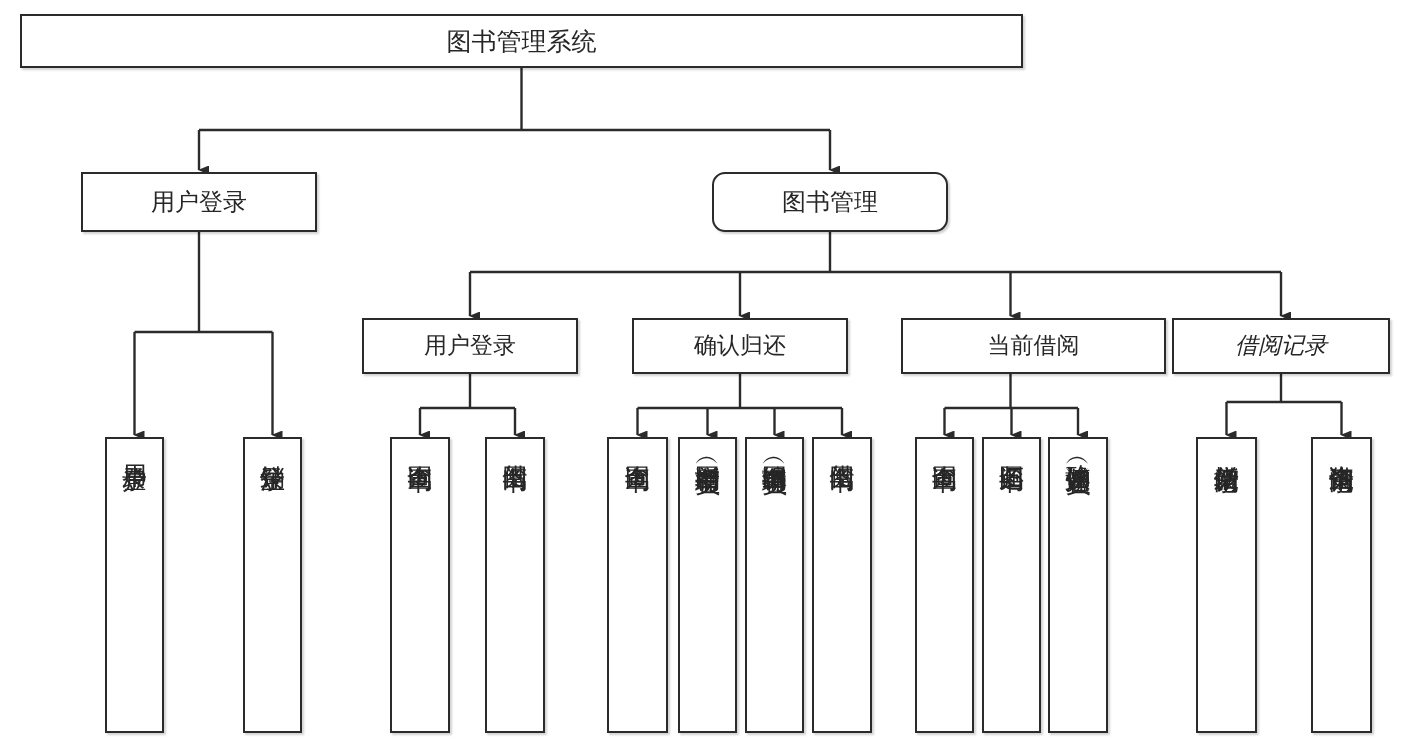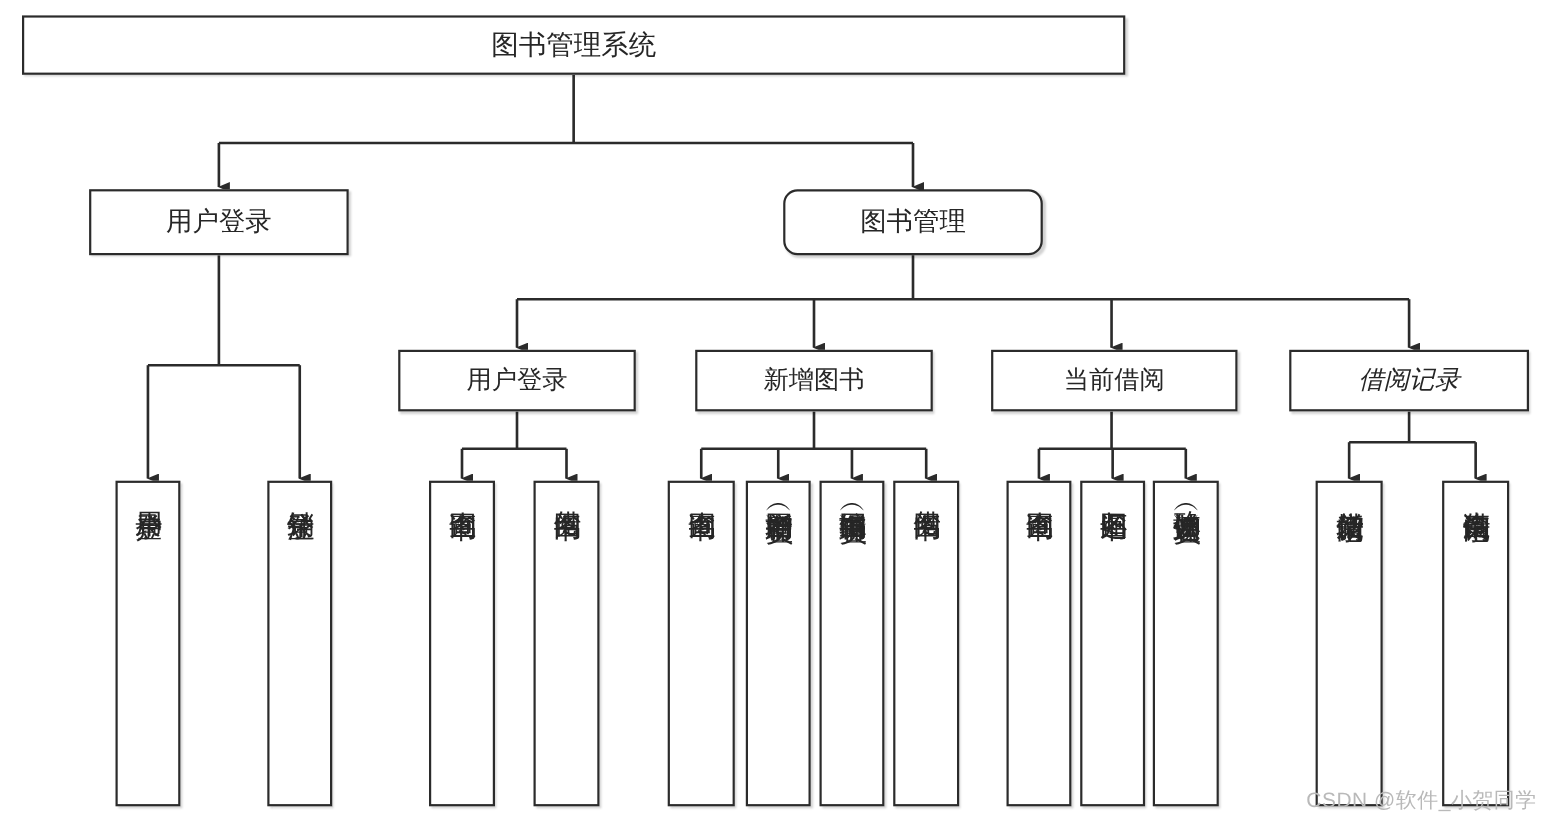--- a/index.html
+++ b/index.html
@@ -121,23 +121,23 @@
       <div class="node lvl1" style="left: 81px; top: 172px; width: 236px; height: 60px;">
         <span class="node-label">用户登录</span>
       </div>
       <div class="node lvl1" style="left: 712px; top: 172px; width: 236px; height: 60px; border-radius: 13px;">
         <span class="node-label">图书管理</span>
       </div>
       <div class="node lvl2" style="left: 362px; top: 318px; width: 216px; height: 56px;">
         <span class="node-label">用户登录</span>
       </div>
       <div class="node lvl2" style="left: 632px; top: 318px; width: 216px; height: 56px;">
-        <span class="node-label">新增图书</span>
+        <span class="node-label">确认归还</span>
       </div>
-      <div class="node lvl2" style="left: 901px; top: 318px; width: 224px; height: 56px;">
+      <div class="node lvl2" style="left: 901px; top: 318px; width: 265px; height: 56px;">
         <span class="node-label">当前借阅</span>
       </div>
       <div class="node lvl2" style="left: 1172px; top: 318px; width: 218px; height: 56px; font-style: italic;">
         <span class="node-label">借阅记录</span>
       </div>
       <div class="node lvl3 leaf" style="left: 105px; top: 437px; width: 59px; height: 296px;">
         <span class="node-label">用户登录</span>
       </div>
       <div class="node lvl3 leaf" style="left: 243px; top: 437px; width: 59px; height: 296px;">
         <span class="node-label">注销登录</span>
@@ -170,14 +170,13 @@
         <span class="node-label">确认归还（管理员）</span>
       </div>
       <div class="node lvl3 leaf" style="left: 1196px; top: 437px; width: 61px; height: 296px;">
         <span class="node-label">新增借阅记录</span>
       </div>
       <div class="node lvl3 leaf" style="left: 1311px; top: 437px; width: 61px; height: 296px;">
         <span class="node-label">查询借阅记录</span>
       </div>
     </div>
 
-  <div id="watermark">CSDN @软件_小贺同学</div>
 </div>
 
 </body></html>

